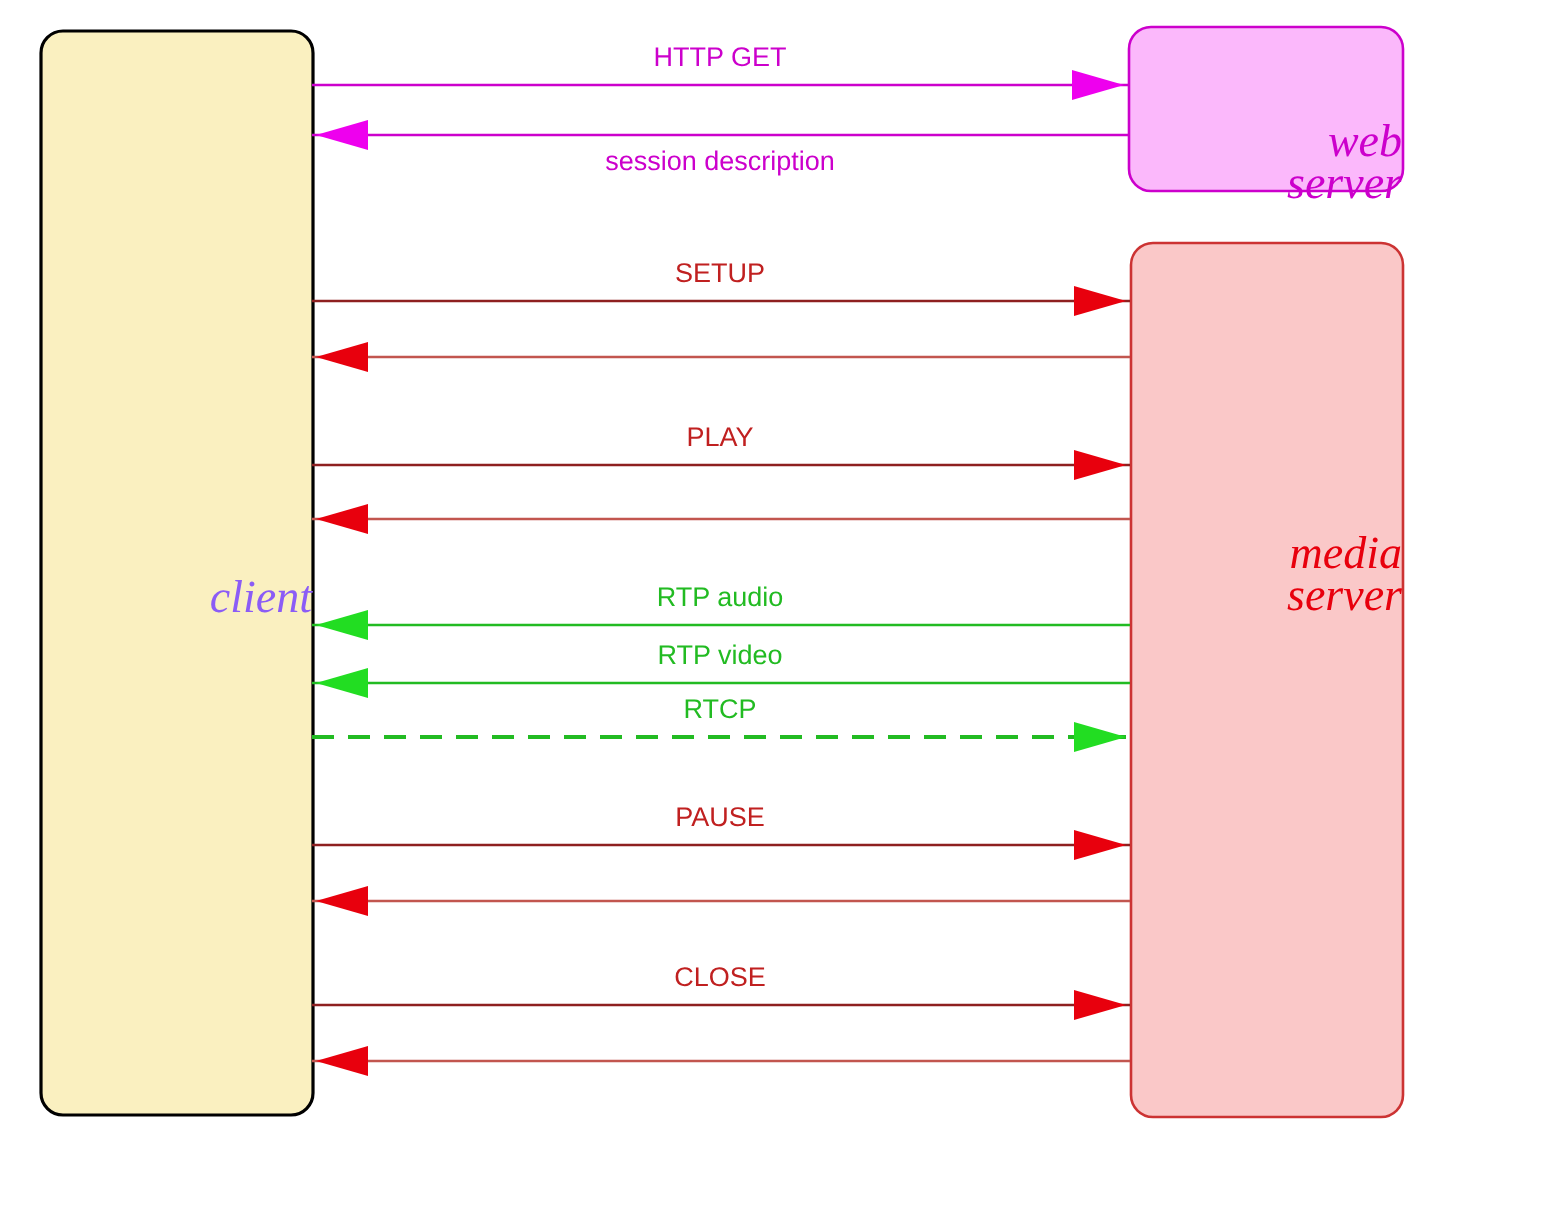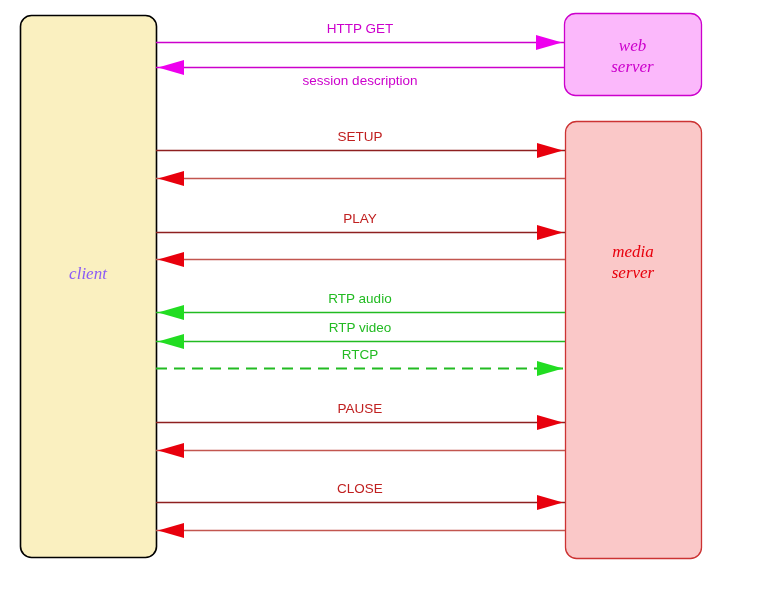--- a/index.html
+++ b/index.html
@@ -1,21 +1,21 @@
 <!DOCTYPE html>
 <html><head>
 <meta charset="utf-8">
 <style>
   html,body{margin:0;padding:0;background:#ffffff;}
   body{width:779px;height:616px;position:relative;
        font-family:"Liberation Sans",sans-serif;overflow:hidden;}
   #canvas{position:absolute;left:0;top:0;width:779px;height:616px;}
   .node-label{
-    position:absolute; text-align:center; font-family:"Liberation Serif",serif;
-    font-style:italic; font-size:17px; line-height:21px; pointer-events:none;
+    position:absolute; text-align:right; font-family:"Liberation Serif",serif;
+    font-style:italic; font-size:23px; line-height:21px; pointer-events:none;margin-top:25px;
   }
   #client-label{left:20px; top:263px; width:136px; color:#8b5cf6;}
   #web-label{left:564px; top:35px; width:137px; color:#CC00CC;}
   #media-label{left:565px; top:241px; width:136px; color:#E8000D;}
   .msg-label{
     position:absolute; text-align:center; font-size:13.5px;
     font-family:"Liberation Sans",sans-serif; white-space:nowrap;
     pointer-events:none;
   }
 </style>

